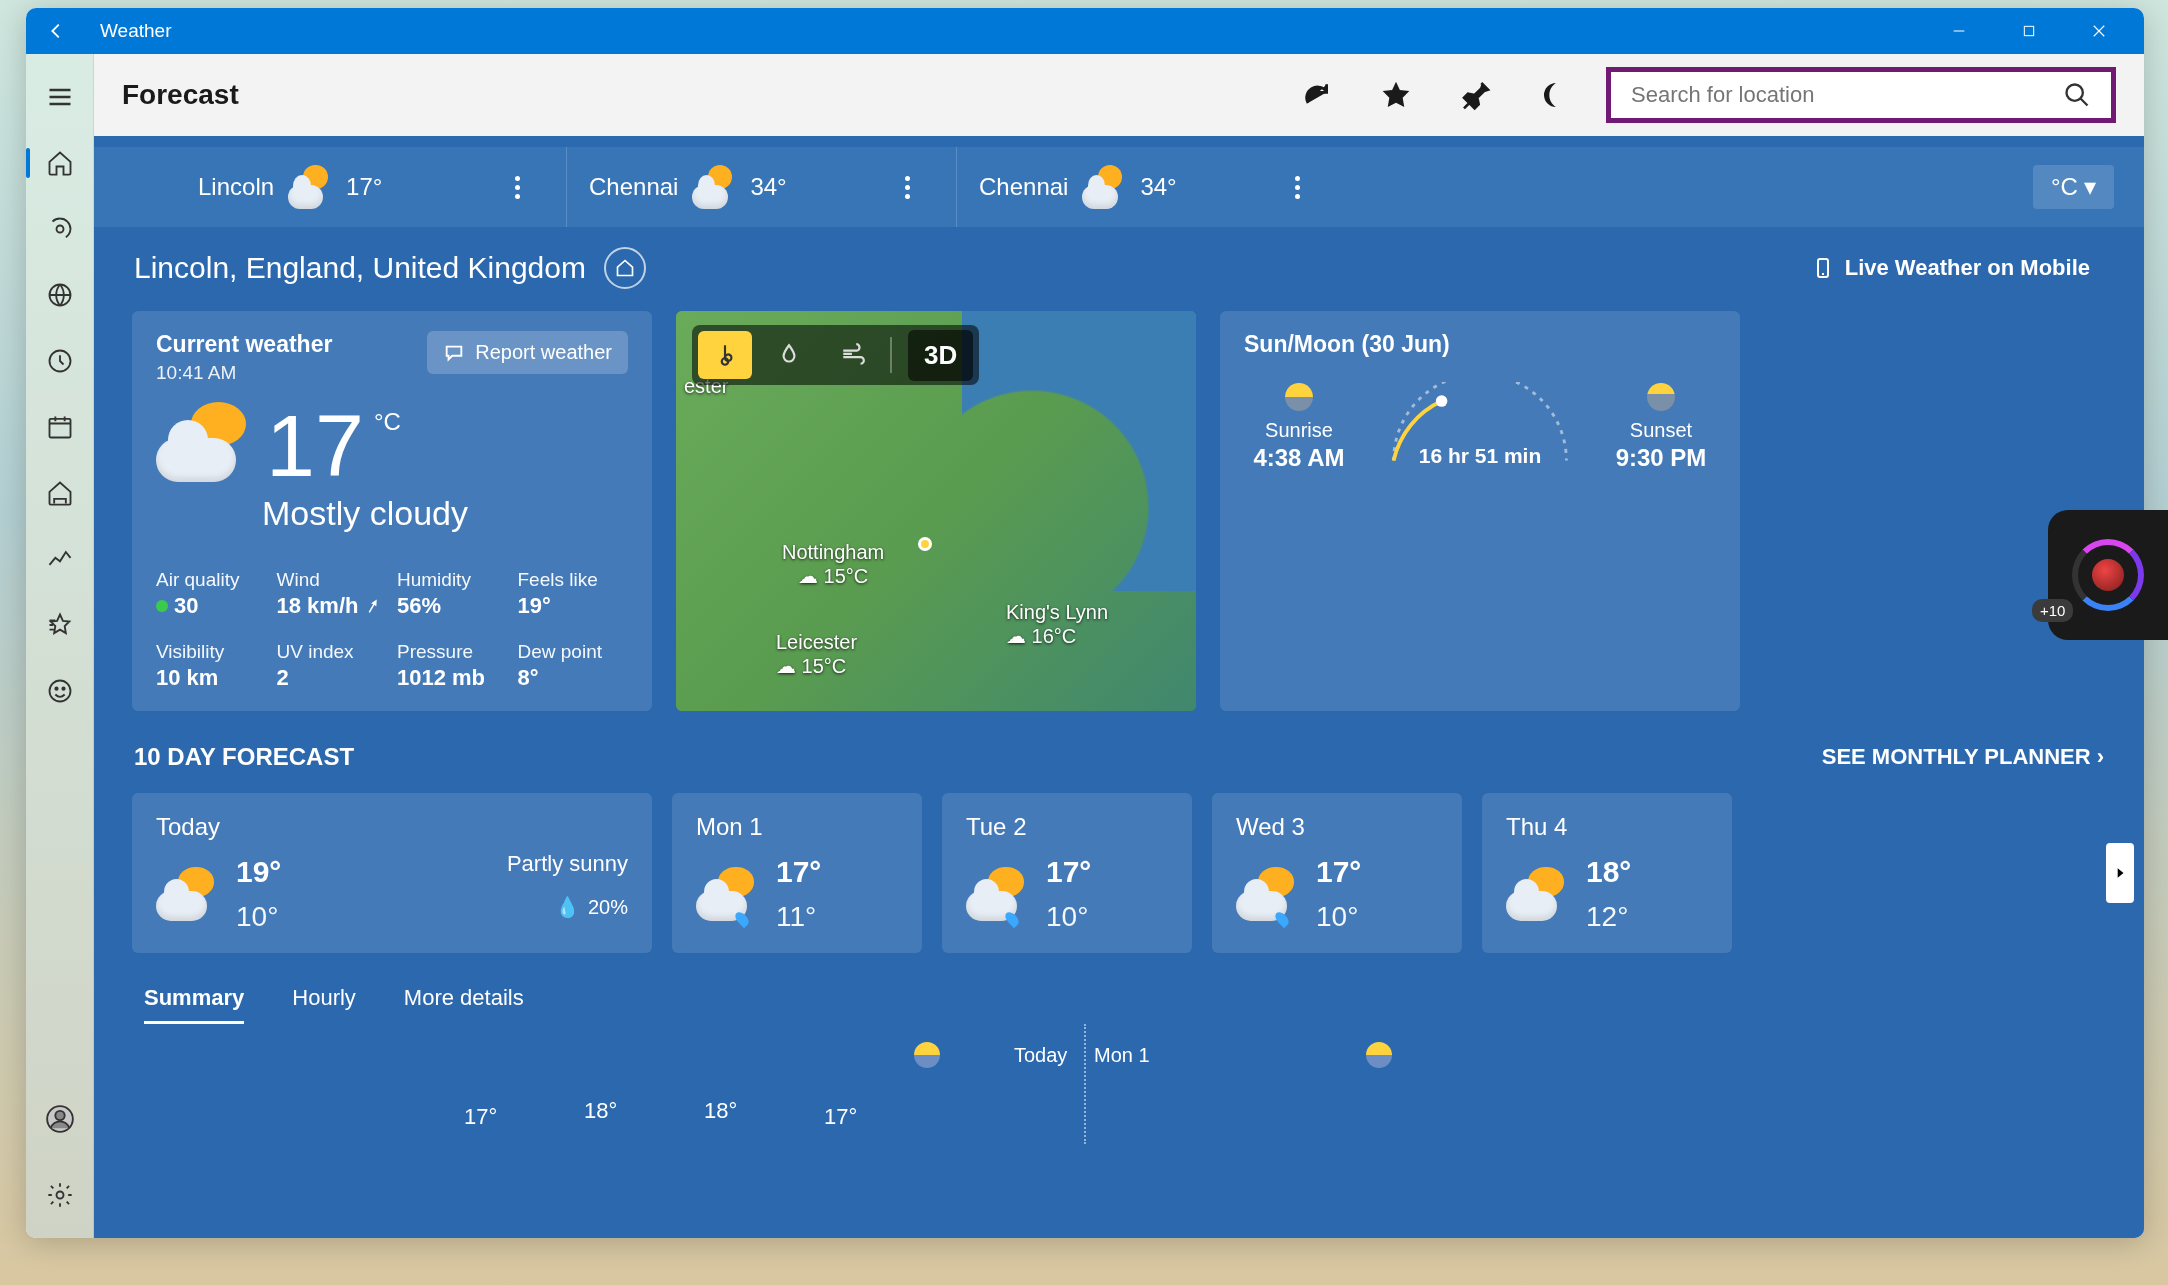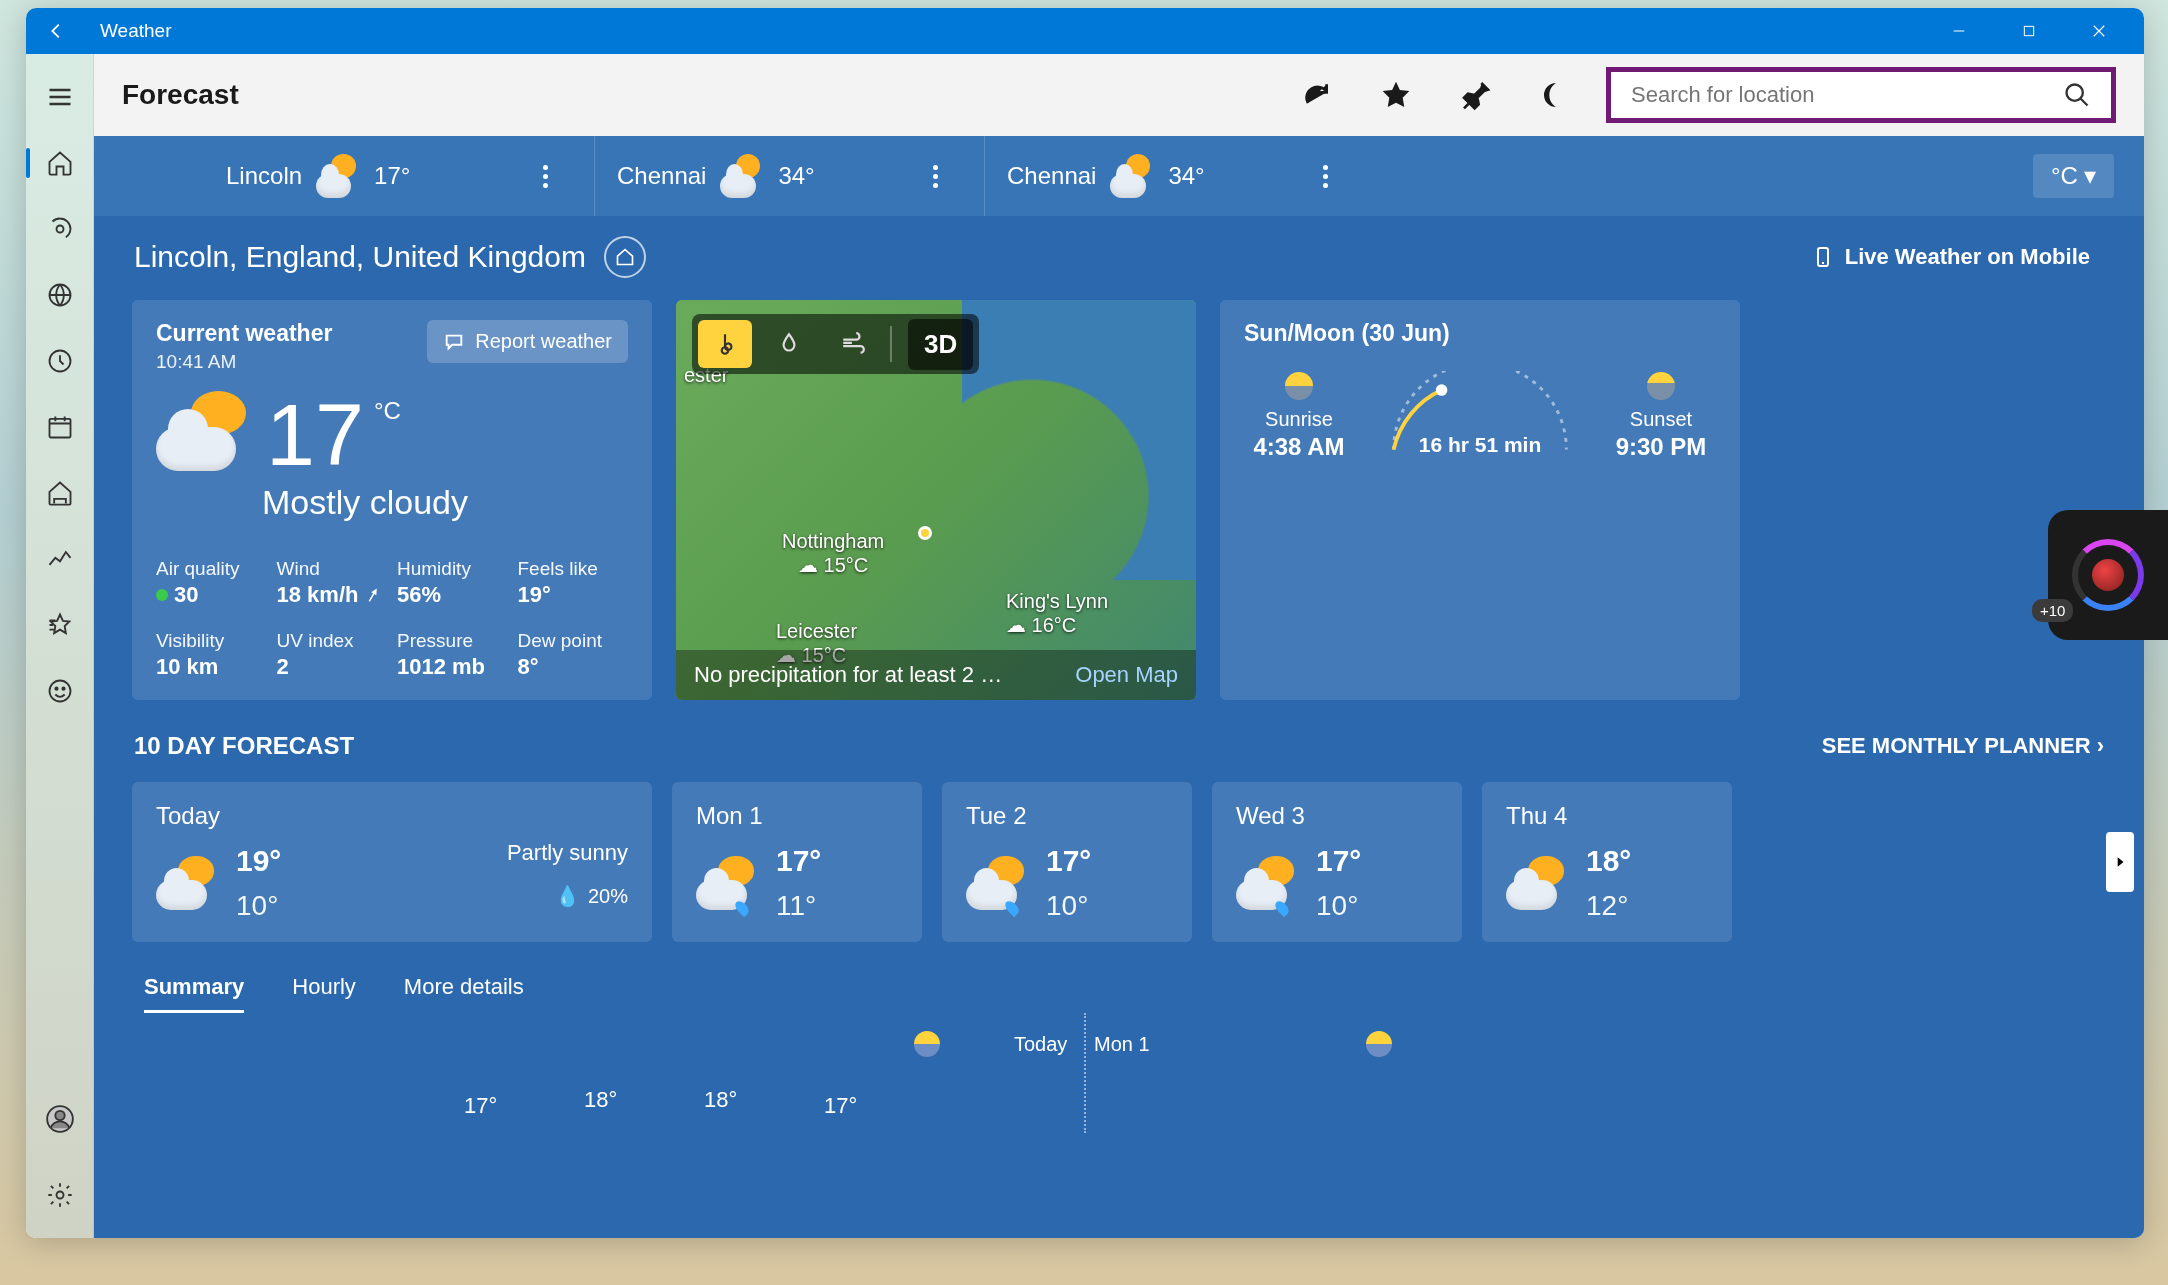--- a/index.html
+++ b/index.html
@@ -28,21 +28,21 @@
   .searchbox{width:510px;height:56px;background:#fff;border:5px solid #701a75;display:flex;align-items:center;padding:0 20px;margin-left:10px;}
   .searchbox input{flex:1;border:none;outline:none;font-size:22px;background:transparent;color:#777;}
   .searchbox svg{width:28px;height:28px;stroke:#333;fill:none;stroke-width:2;}
 
   .content { flex:1; overflow-y:auto; position:relative; color:#fff;}
   .content::-webkit-scrollbar{width:20px;}
   .content::-webkit-scrollbar-track{background:#3571b4;}
   .content::-webkit-scrollbar-thumb{background:#9db9d5;border-radius:3px;}
   .content-inner{background:linear-gradient(180deg,#2b68ad 0%,#2b68ad 100%);min-height:100%;}
 
-  .favbar{height:80px;background:#3875b7;display:flex;align-items:center;padding:0 0 0 110px;}
+  .favbar{height:80px;background:#3875b7;display:flex;align-items:center;padding:0 0 0 82px;margin-top:11px;}
   .favitem{display:flex;align-items:center;gap:14px;width:390px;padding:0 22px;border-left:1px solid rgba(255,255,255,0.18);height:100%;cursor:pointer;}
   .favitem:first-child{border-left:none;}
   .favitem .nm{font-size:24px;}
   .favitem .tmp{font-size:24px;}
   .fav-more{margin-left:auto;display:flex;flex-direction:column;gap:4px;padding:0 24px;cursor:pointer;}
   .fav-more span{width:5px;height:5px;border-radius:50%;background:#fff;}
   .unitbox{margin-left:auto;margin-right:30px;background:rgba(255,255,255,0.14);padding:8px 18px;border-radius:4px;font-size:24px;cursor:pointer;display:flex;align-items:center;gap:6px;}
 
   .locrow{display:flex;align-items:center;padding:20px 40px 12px 40px;}
   .locrow h1{font-size:30px;font-weight:400;}
@@ -421,24 +421,20 @@
                     </svg>
                   </div>
                 <div class="mt-btn">
                     <svg width="26" height="26" viewBox="0 0 24 24" stroke="#ddd" fill="none" stroke-width="2">
                       <path d="M3 8h12a3 3 0 100-6M3 14h16a3 3 0 110 6M3 11h8"></path>
                     </svg>
                   </div>
                 <div style="width:2px;height:36px;background:rgba(255,255,255,0.3);"></div>
                 <div class="mt-3d">3D</div>
               </div>
-              <div class="mapfoot">
-                <span>No precipitation for at least 2 …</span>
-                <a>Open Map</a>
-              </div>
             </div>
 
             <div class="card card3">
               <h3>Sun/Moon (30 Jun)</h3>
               <div class="sunrow">
                 <div class="suncol">
                   <div class="sunicon"></div>
                   <div class="lb">Sunrise</div>
                   <div class="vl">4:38 AM</div>
                 </div>

